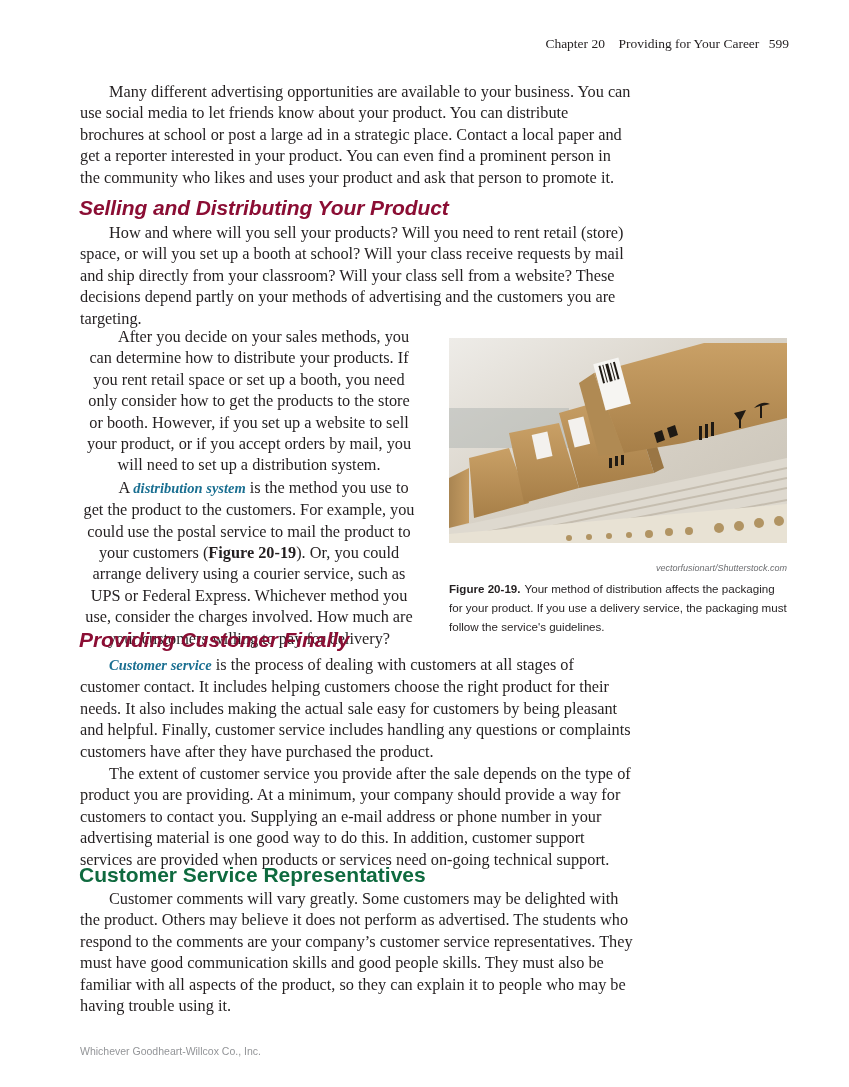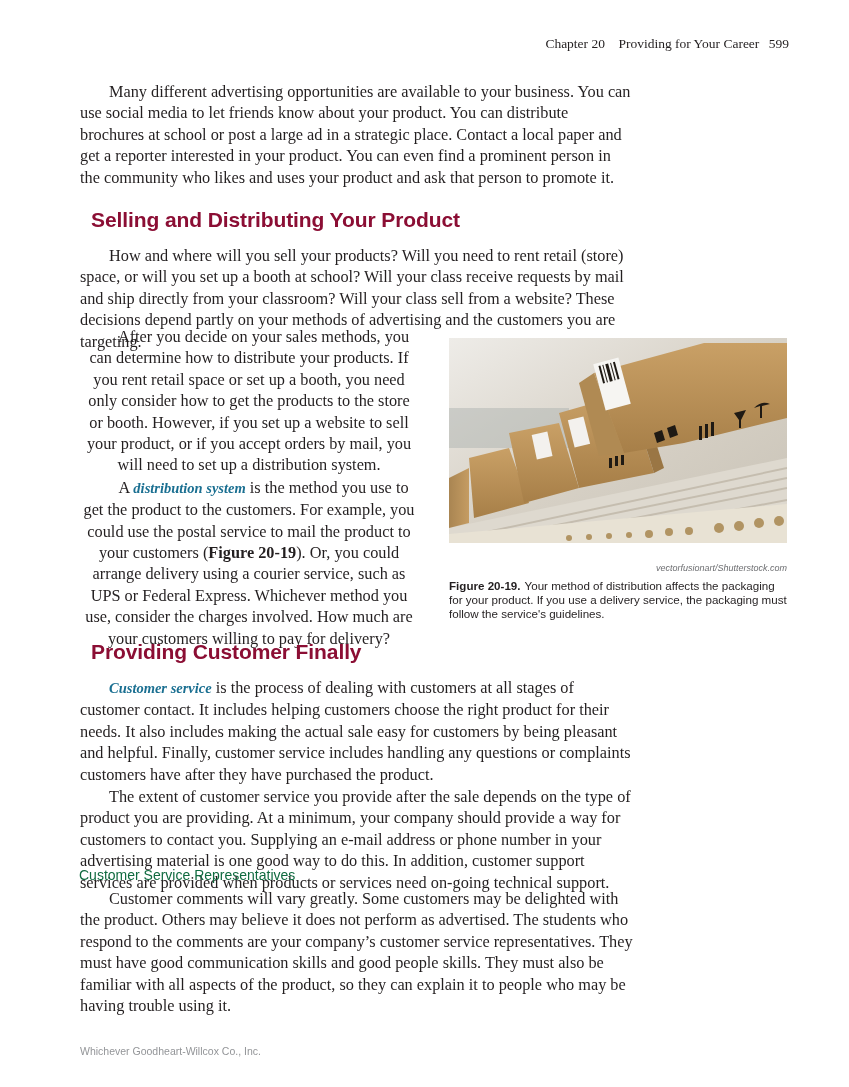--- a/index.html
+++ b/index.html
@@ -21,48 +21,49 @@
     .col {
       position: absolute; left: 79px;
       font-size: 16.3px; line-height: 21.4px;
     }
     .wide { width: 555px; }
     .narrow { width: 340px; }
     p { margin: 1px; text-indent: 29px; }
     .h1 {
       font-family: "Liberation Sans", "DejaVu Sans", sans-serif;
       font-weight: bold; color: #8b0e34;
-      font-size: 21px; line-height: 26px; margin: 12px;
+      font-size: 21px; line-height: 26px; margin: 0;
       letter-spacing: -0.1px;
+      font-style: italic;
     }
     .h2 {
       font-family: "Liberation Sans", "DejaVu Sans", sans-serif;
-      font-weight: normal; color: #0f6a3f;
-      font-size: 14px; line-height: 24px; margin: 0;
+      font-weight: bold; color: #0f6a3f;
+      font-size: 21px; line-height: 24px; margin: 0;
     }
     .term {
       font-family: Liberation Serif, serif;
       font-weight: bold; font-style: italic; color: #1a6f91;
       font-size: 14.5px;
     }
     .figure {
       position: absolute; left: 449px; top: 338px; width: 338px;
     }
     .photo {
       width: 338px; height: 205px; position: relative; overflow: hidden;
       background: linear-gradient(160deg, #e9e7e2 0%, #d9d4ca 35%, #c9b695 60%, #b59466 100%);
     }
     .credit {
       font-family: "Liberation Sans", "DejaVu Sans", sans-serif;
       font-style: italic; font-size: 9px; color: #6d6e71;
       text-align: right; margin-top: 20px;
     }
     .caption {
       font-family: "Liberation Sans", "DejaVu Sans", sans-serif;
-      font-size: 11.6px; line-height: 14px; color: #231f20;
+      font-size: 11.6px; line-height: 19px; color: #231f20;
       margin-top: 6px;
     }
     .caption .label { font-weight: bold; margin-right: 4px; }
     .footer {
       position: absolute; left: 80px; top: 1045px;
       font-family: "Liberation Sans", "DejaVu Sans", sans-serif;
       font-size: 10.5px; color: #939598;
     }
   </style>
 </head>

